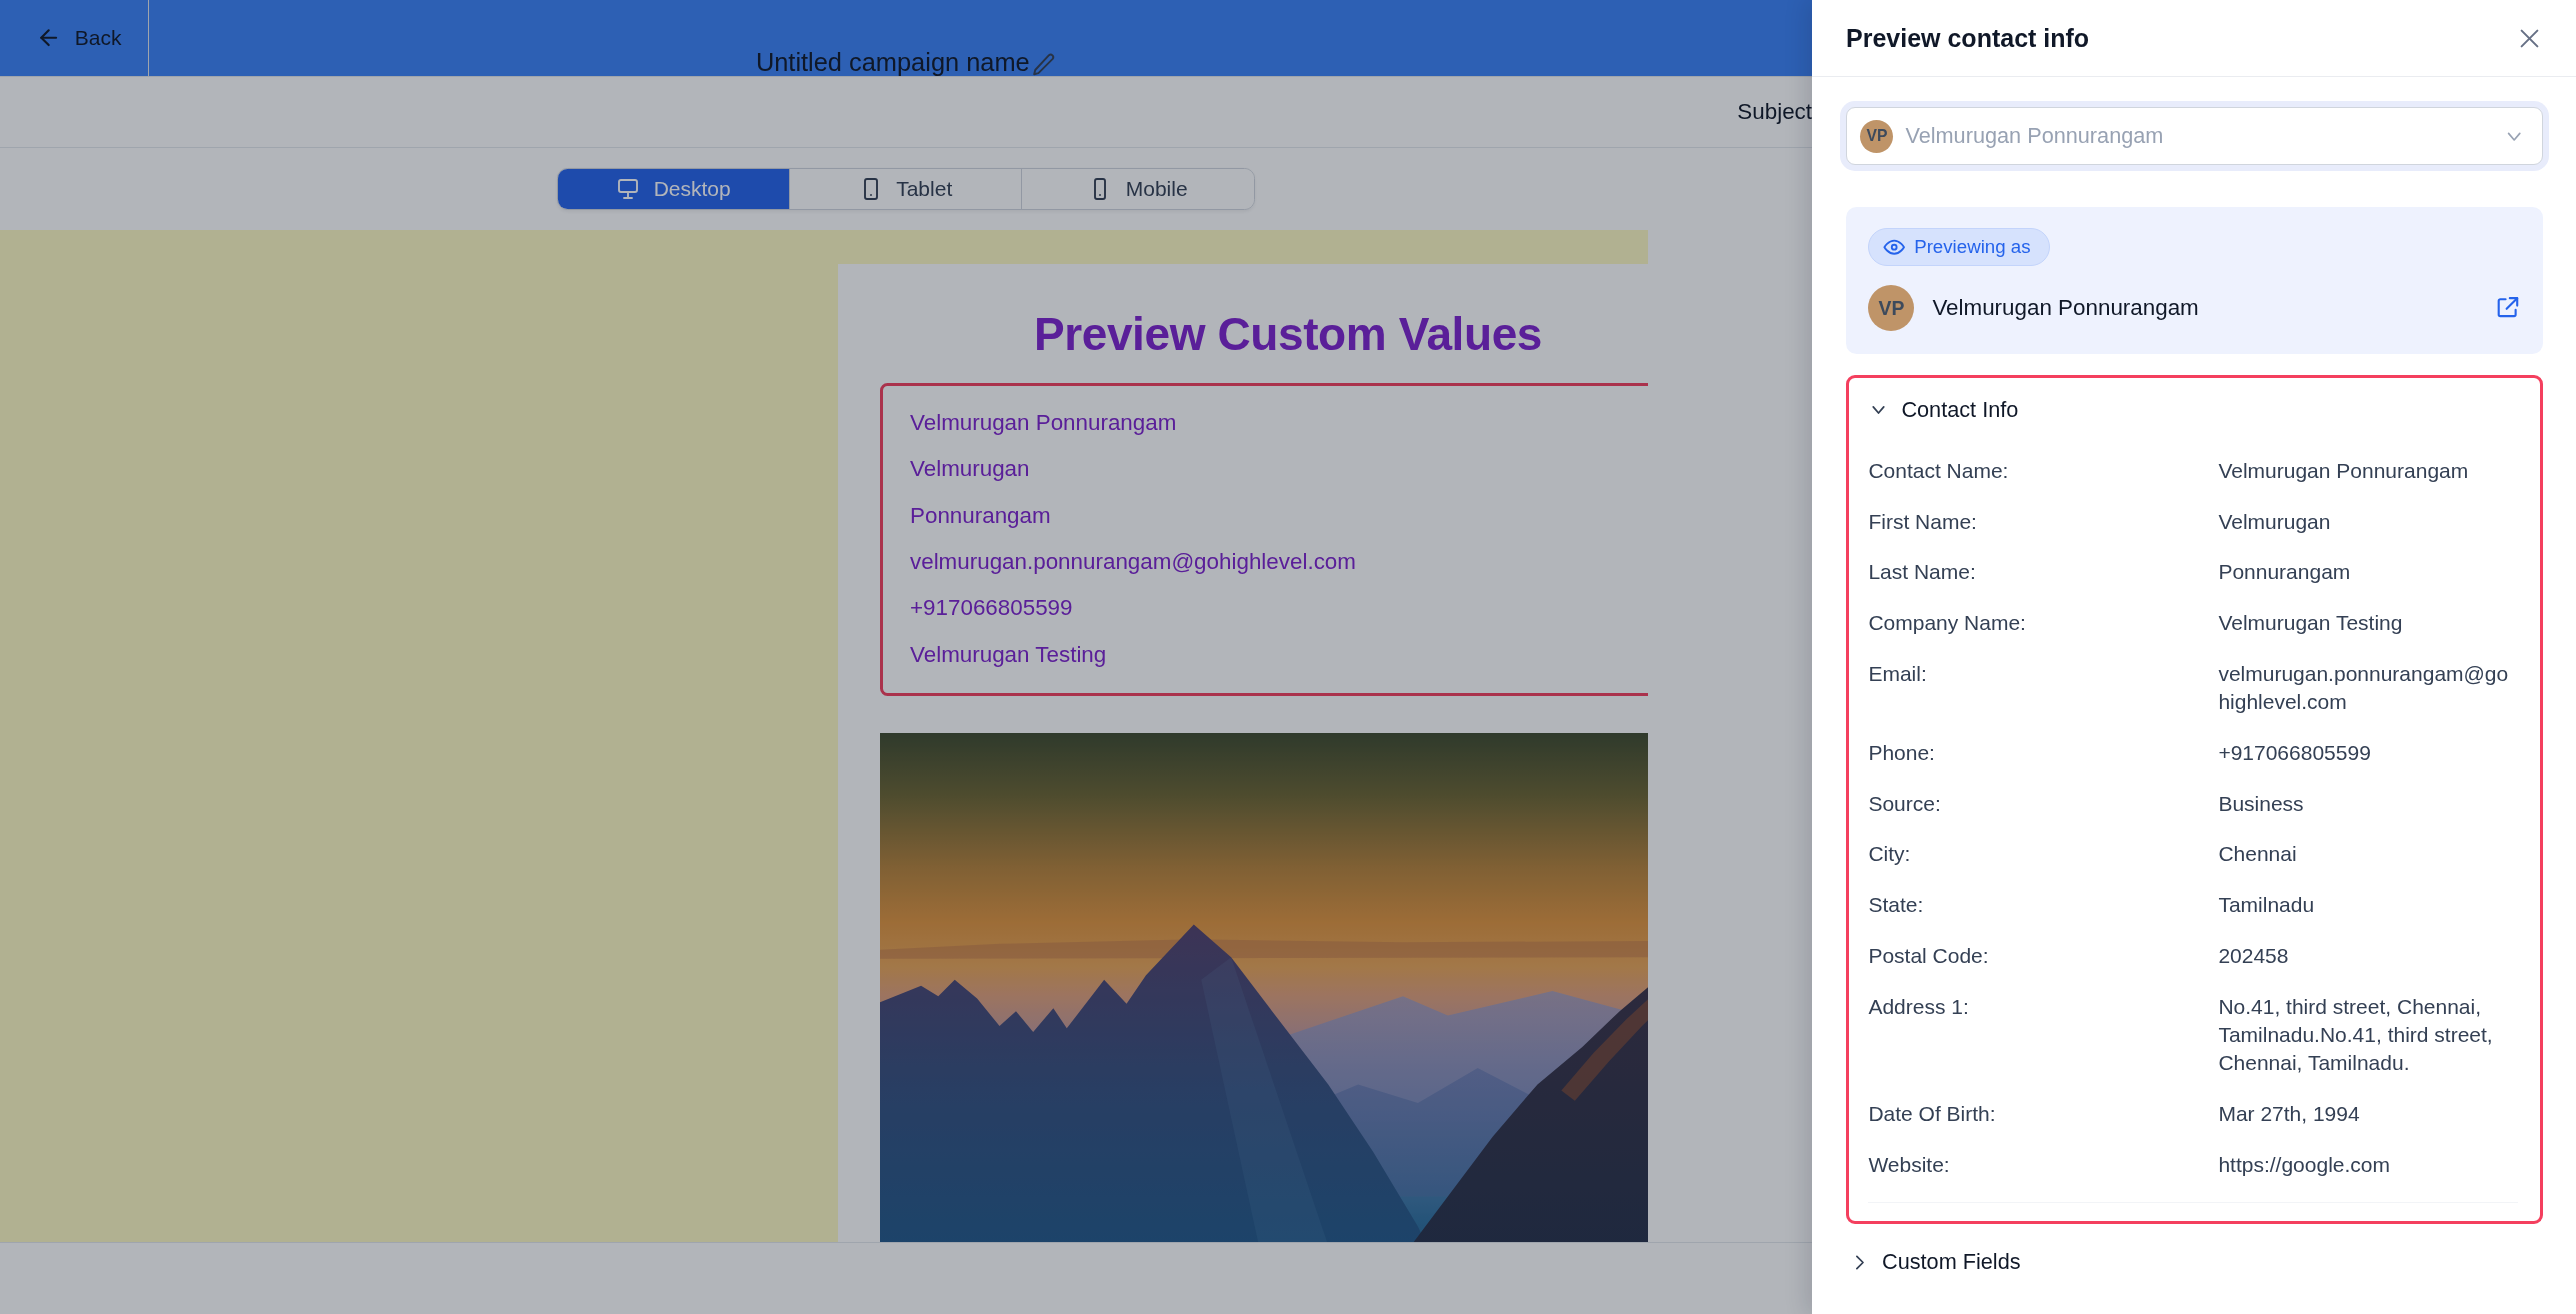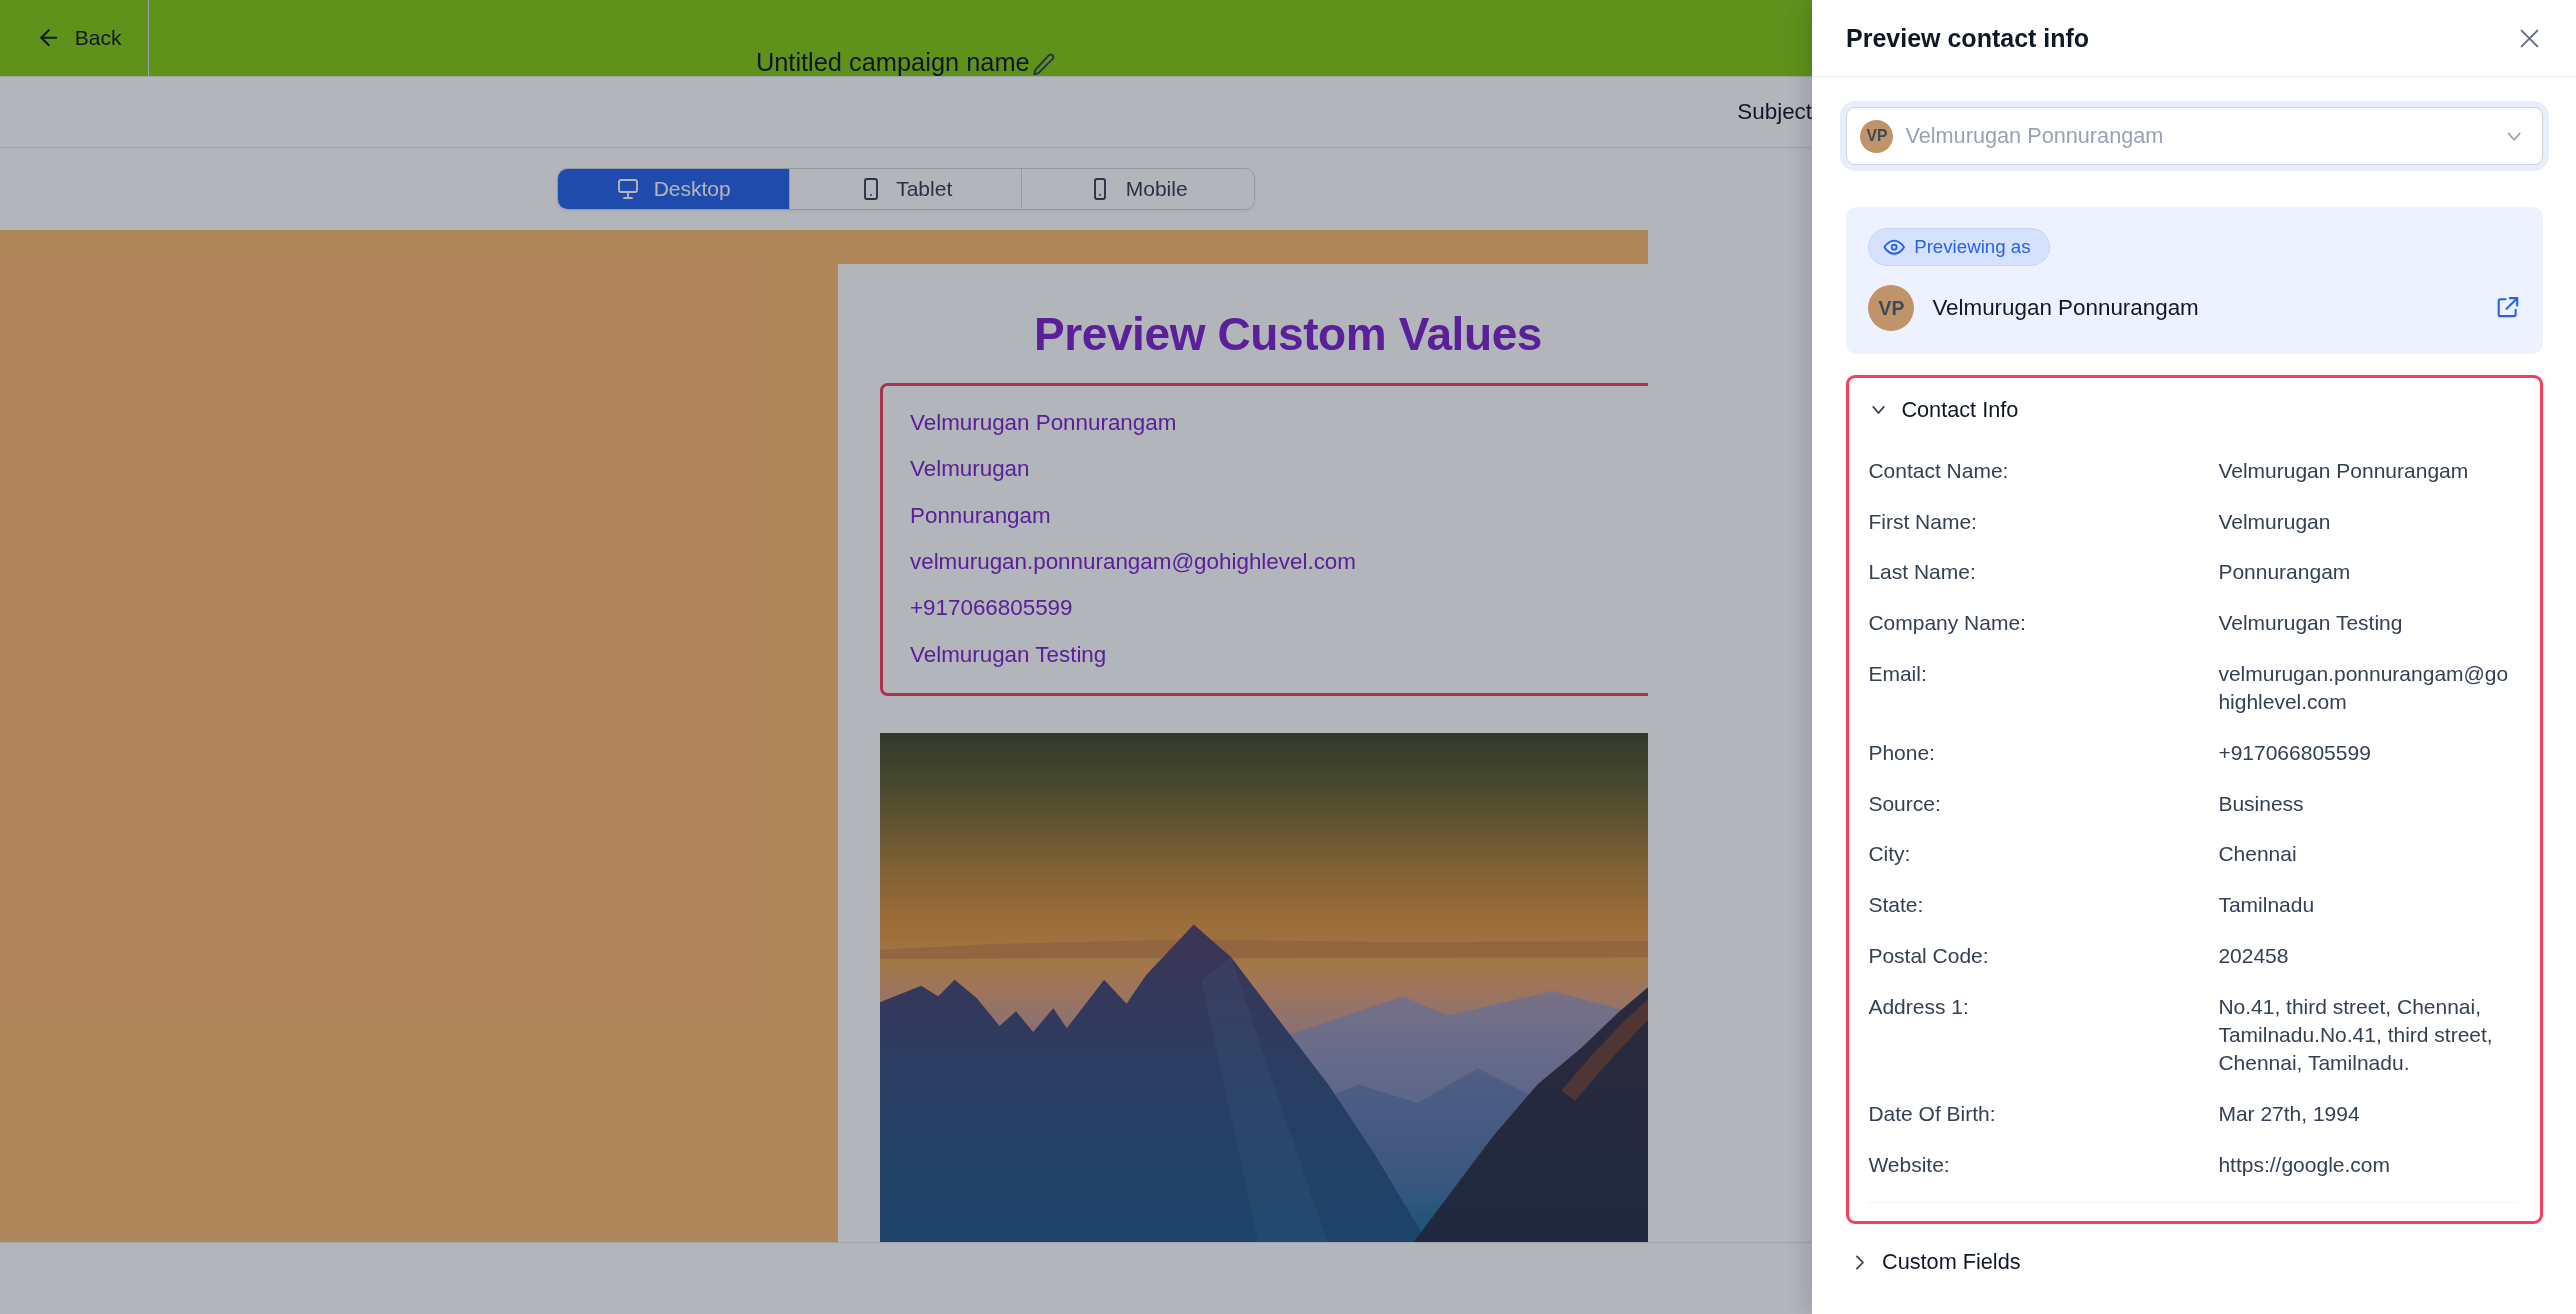--- a/index.html
+++ b/index.html
@@ -21,21 +21,21 @@
     position: absolute; left: 0; top: 0;
     width: 1812px; height: 1315px;
     background: rgba(16, 24, 40, 0.32);
     z-index: 60; pointer-events: none;
   }
 
   
   .topbar {
     position: absolute; left: 0; top: 0;
     width: 1812px; height: 77px;
-    background: #84cc16;
+    background: #3b82f6;
     border-bottom: 1.5px solid #e4e7ec;
     display: flex; align-items: center;
   }
   .back-btn {
     width: 149px; height: 77px;
     display: flex; align-items: center; gap: 13.4px;
     padding-left: 36px;
     border-right: 1.5px solid #e4e7ec;
     cursor: pointer;
   }
@@ -80,21 +80,21 @@
     min-width: 232px;
   }
   .device-btn:last-child { border-right: none; }
   .device-btn.active { background: #2563eb; color: #ffffff; }
   .device-btn svg { width: 24px; height: 24px; display:block; }
 
   
   .email-canvas {
     position: absolute; left: 0; top: 230px;
     width: 1648px; height: 1085px;
-    background: #fdba74;
+    background: #fef9c3;
     overflow: hidden;
   }
   .email-body {
     position: absolute; left: 838px; top: 34px;
     width: 900px; background: #ffffff; min-height: 1053px;
     padding: 43px 42px 0 42px;
   }
   .email-heading {
     text-align: center; font-size: 46px; font-weight: 700;
     color: #7e22ce; letter-spacing: -0.4px;

